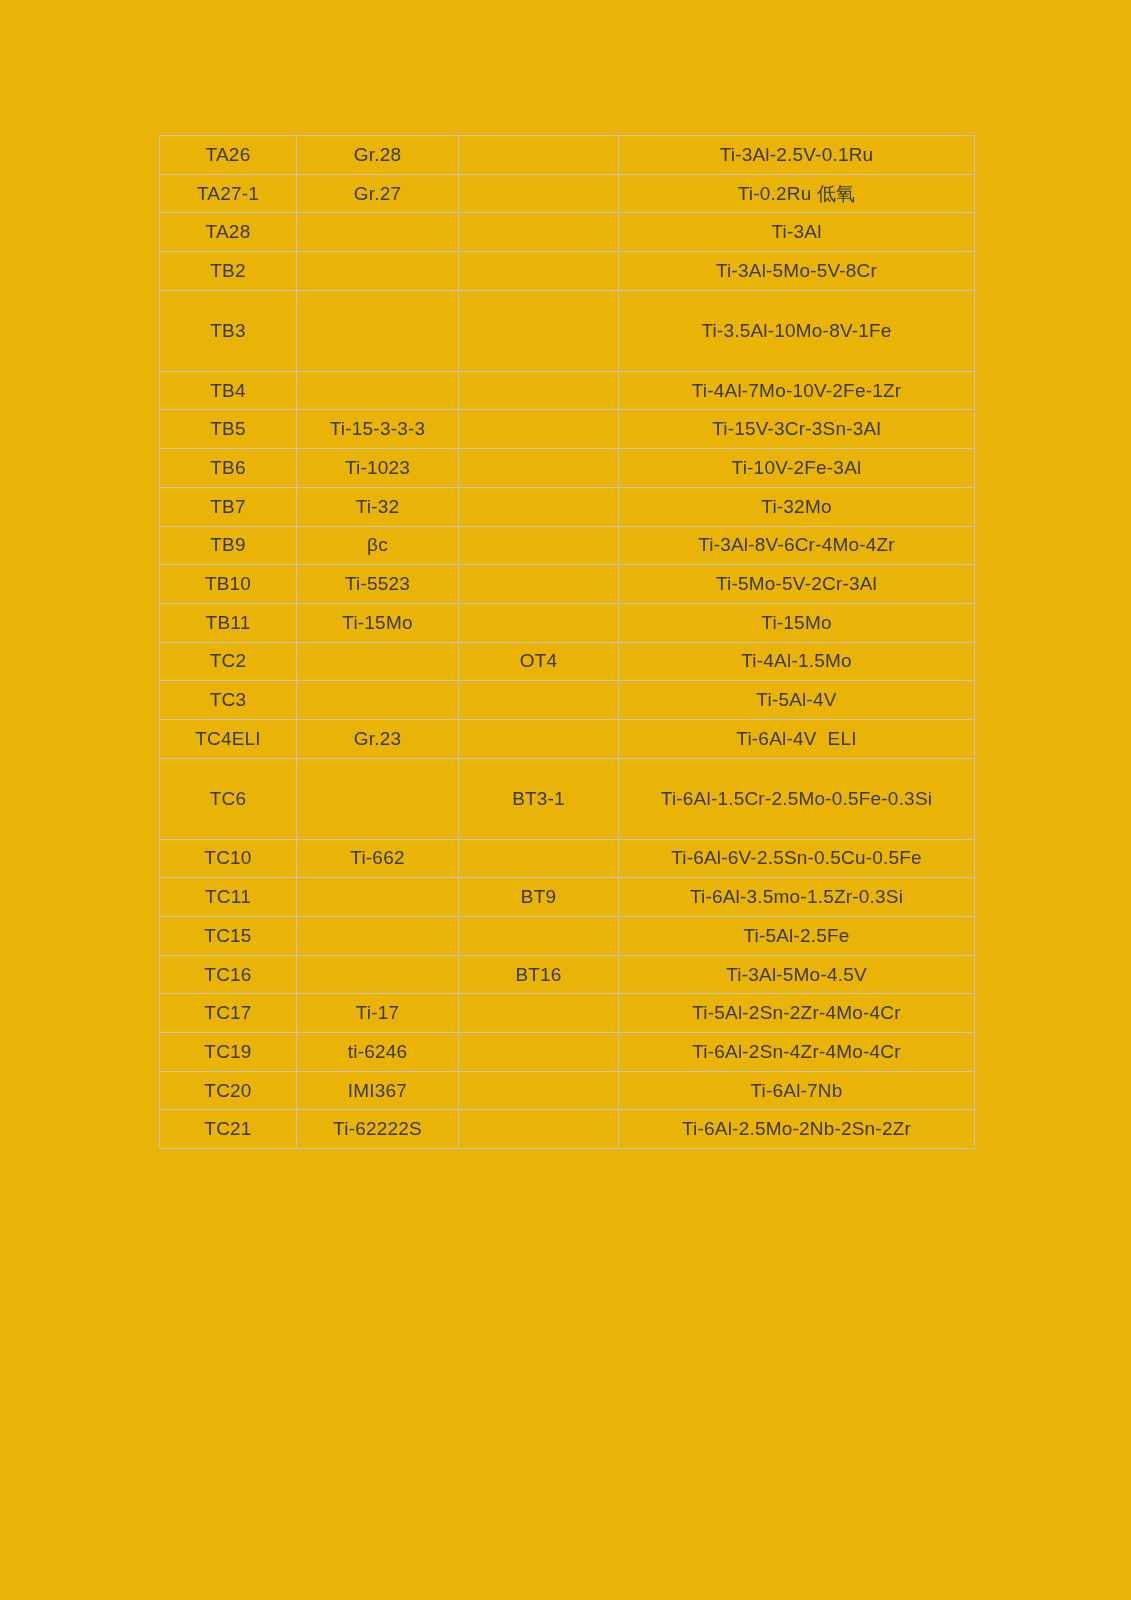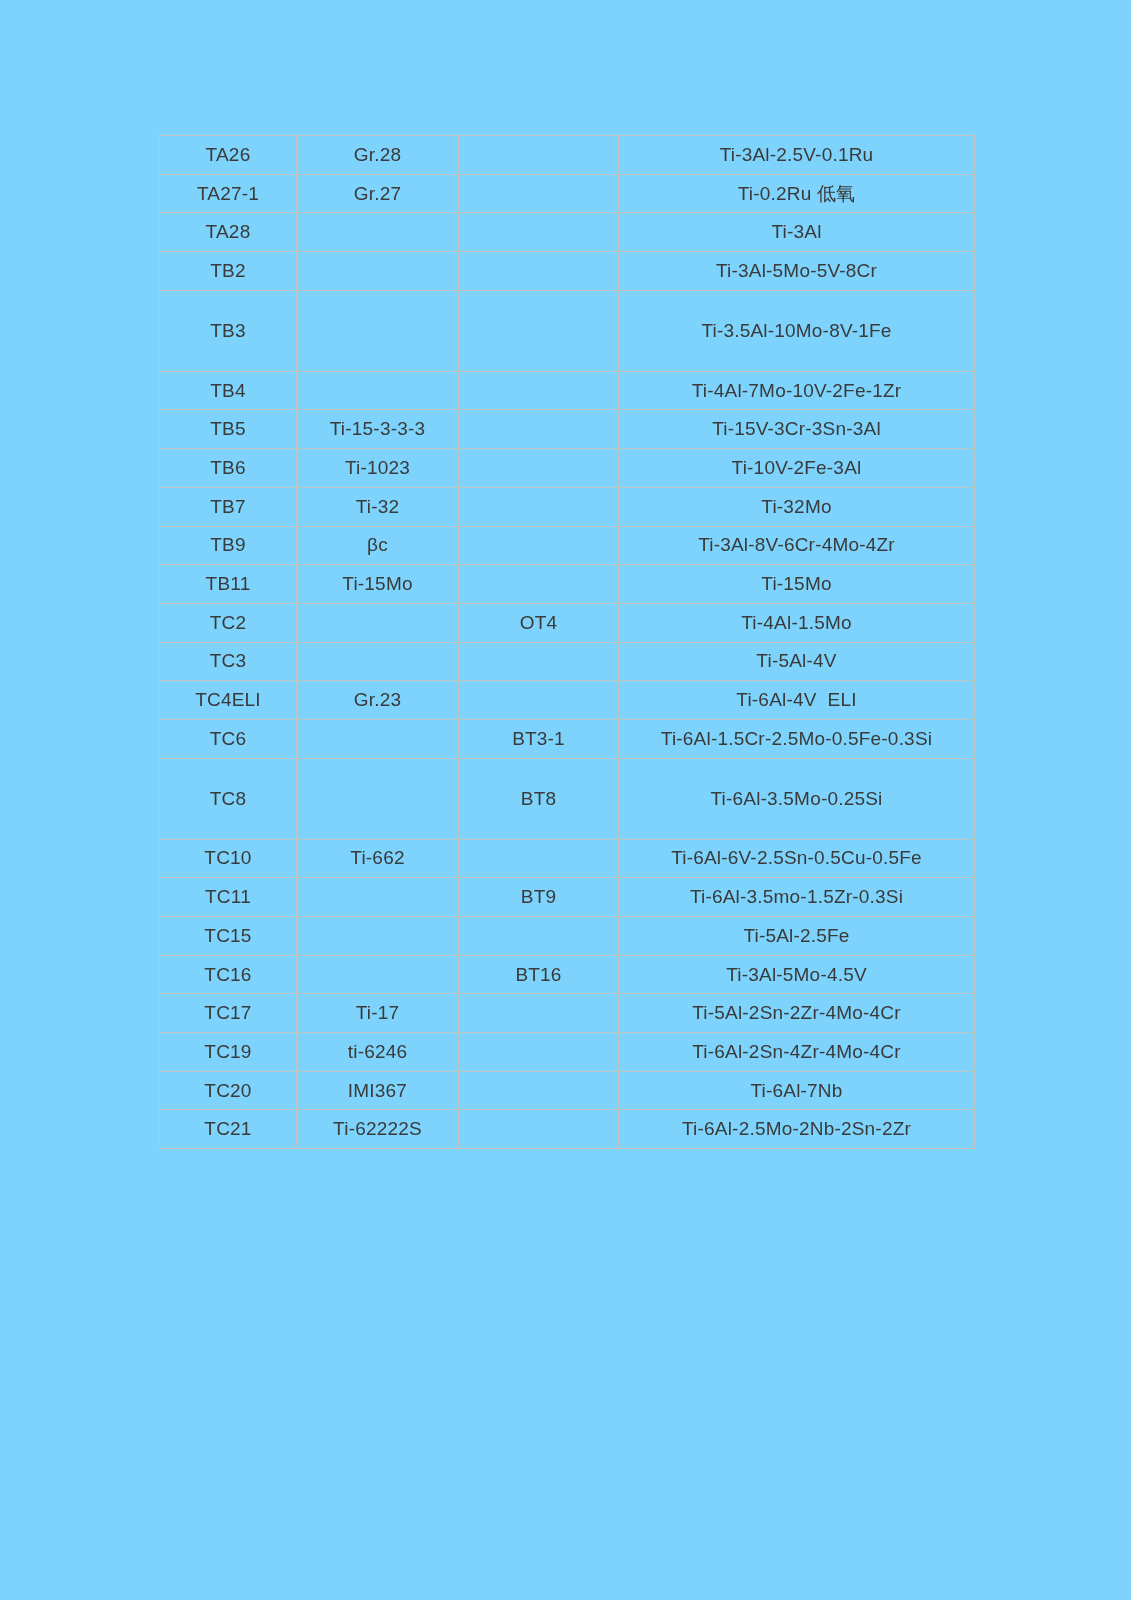--- a/index.html
+++ b/index.html
@@ -9,21 +9,21 @@
   }
   body {
     width: 1131px;
     height: 1600px;
     position: relative;
     font-family: "Liberation Sans", "DejaVu Sans", sans-serif;
   }
   .page {
     position: absolute;
     inset: 0;
-    background: #7dd3fc;
+    background: #eab308;
   }
   table.alloy-table {
     position: absolute;
     left: 159px;
     top: 135px;
     width: 815px;
     border-collapse: collapse;
     table-layout: fixed;
   }
   table.alloy-table td {
@@ -117,20 +117,26 @@
           <td></td>
           <td>Ti-32Mo</td>
         </tr>
         <tr>
           <td>TB9</td>
           <td>βc</td>
           <td></td>
           <td>Ti-3Al-8V-6Cr-4Mo-4Zr</td>
         </tr>
         <tr>
+          <td>TB10</td>
+          <td>Ti-5523</td>
+          <td></td>
+          <td>Ti-5Mo-5V-2Cr-3Al</td>
+        </tr>
+        <tr>
           <td>TB11</td>
           <td>Ti-15Mo</td>
           <td></td>
           <td>Ti-15Mo</td>
         </tr>
         <tr>
           <td>TC2</td>
           <td></td>
           <td>OT4</td>
           <td>Ti-4Al-1.5Mo</td>
@@ -145,26 +151,20 @@
           <td>TC4ELI</td>
           <td>Gr.23</td>
           <td></td>
           <td>Ti-6Al-4V  ELI</td>
         </tr>
         <tr>
           <td>TC6</td>
           <td></td>
           <td>BT3-1</td>
           <td>Ti-6Al-1.5Cr-2.5Mo-0.5Fe-0.3Si</td>
-        </tr>
-        <tr>
-          <td>TC8</td>
-          <td></td>
-          <td>BT8</td>
-          <td>Ti-6Al-3.5Mo-0.25Si</td>
         </tr>
         <tr>
           <td>TC10</td>
           <td>Ti-662</td>
           <td></td>
           <td>Ti-6Al-6V-2.5Sn-0.5Cu-0.5Fe</td>
         </tr>
         <tr>
           <td>TC11</td>
           <td></td>

